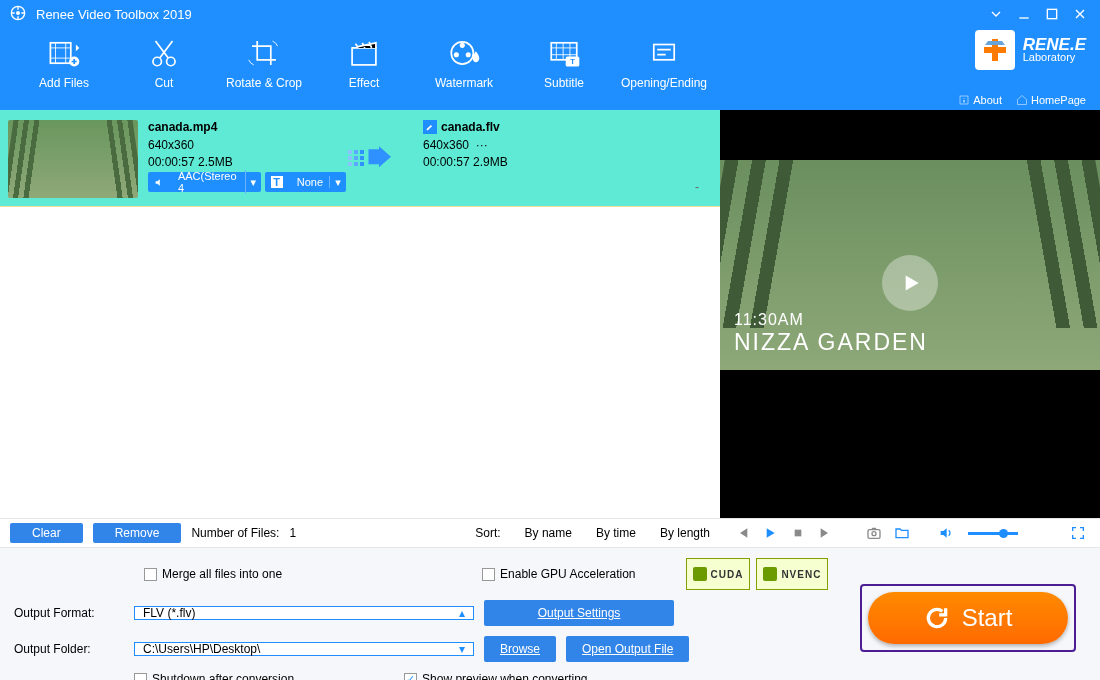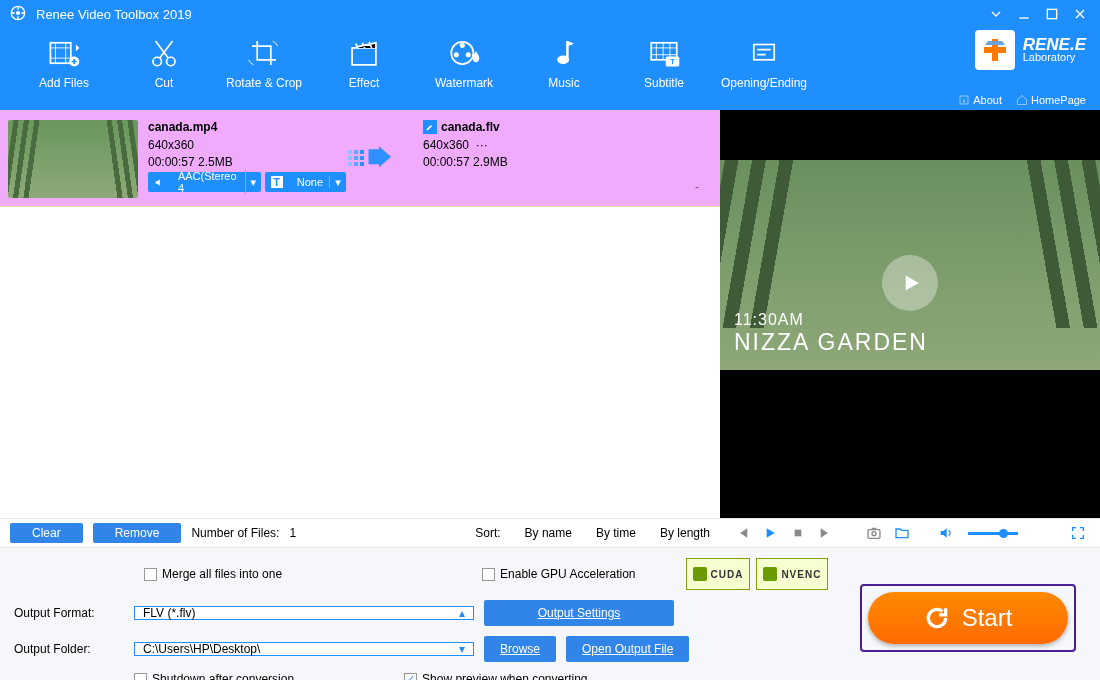--- a/index.html
+++ b/index.html
@@ -23,21 +23,21 @@
 .brand-text { color:#fff; font-weight:bold; font-size:17px; line-height:0.9; font-style:italic; }
 .brand-sub { font-weight:normal; font-size:11px; font-style:normal; }
 .brand-links { position:absolute; right:14px; bottom:4px; display:flex; gap:14px; color:#fff; font-size:11px; }
 .brand-links span { display:flex; align-items:center; gap:3px; cursor:pointer; }
 
 
 .main { height:408px; display:flex; }
 .list { width:720px; height:100%; overflow:auto; }
 .preview { width:380px; height:100%; background:#000; position:relative; }
 
-.row { background:#f0abfc; border-bottom:1px solid #f0e0a0; padding:10px 8px 8px; display:flex; gap:10px; font-size:12px; }
+.row { background:#5eead4; border-bottom:1px solid #f0e0a0; padding:10px 8px 8px; display:flex; gap:10px; font-size:12px; }
 .thumb { width:130px; height:78px; background:linear-gradient(#69975e,#8fa878); border-radius:2px; position:relative; overflow:hidden; }
 .thumb::before,.thumb::after { content:""; position:absolute; top:0; bottom:0; width:40%; background:linear-gradient(90deg,#4a6b3f 0 10%,transparent 10% 20%,#4a6b3f 20% 30%,transparent 30% 40%,#4a6b3f 40% 50%,transparent 50%); }
 .thumb::before { left:0; transform:skewX(-8deg); }
 .thumb::after { right:0; transform:skewX(8deg) scaleX(-1); }
 .srcinfo { width:175px; }
 .srcinfo .fn { font-weight:bold; margin-bottom:4px; }
 .srcinfo div,.dstinfo div { margin-bottom:3px; }
 .pills { display:flex; gap:4px; }
 .pill { background:#1f8fff; color:#fff; font-size:11px; height:20px; display:flex; align-items:center; border-radius:2px; }
 .pill .pl { padding:0 6px; display:flex; align-items:center; gap:14px; border-right:1px solid #6ab4ff; }
@@ -176,30 +176,20 @@
           <circle cx="11" cy="22" r="3" fill="#fff"></circle>
           <circle cx="25" cy="22" r="3" fill="#fff"></circle>
           <path d="M30 26c0 3 2 5 4 5s4-2 4-5c0-3-4-8-4-8s-4 5-4 8z" fill="#fff"></path>
         </svg>
       </div>
     <div class="cap">Watermark</div>
   </div>
   <div class="tool">
     <div class="ti">
         <svg viewBox="0 0 40 40">
-          <path d="M24 6v20" stroke="#fff" stroke-width="3"></path>
-          <ellipse cx="19" cy="28" rx="7" ry="5" fill="#fff"></ellipse>
-          <path d="M24 6l8 3-8 3" fill="#fff"></path>
-        </svg>
-      </div>
-    <div class="cap">Music</div>
-  </div>
-  <div class="tool">
-    <div class="ti">
-        <svg viewBox="0 0 40 40">
           <rect x="5" y="8" width="30" height="20" fill="none" stroke="#fff" stroke-width="2"></rect>
           <path d="M5 14h30M5 22h30M11 8v20M19 8v20M27 8v20" stroke="#fff"></path>
           <rect x="22" y="24" width="16" height="12" rx="2" fill="#fff"></rect>
           <text x="30" y="33" font-size="9" fill="#1f8fff" text-anchor="middle" font-weight="bold">T</text>
         </svg>
       </div>
     <div class="cap">Subtitle</div>
   </div>
   <div class="tool">
     <div class="ti">

